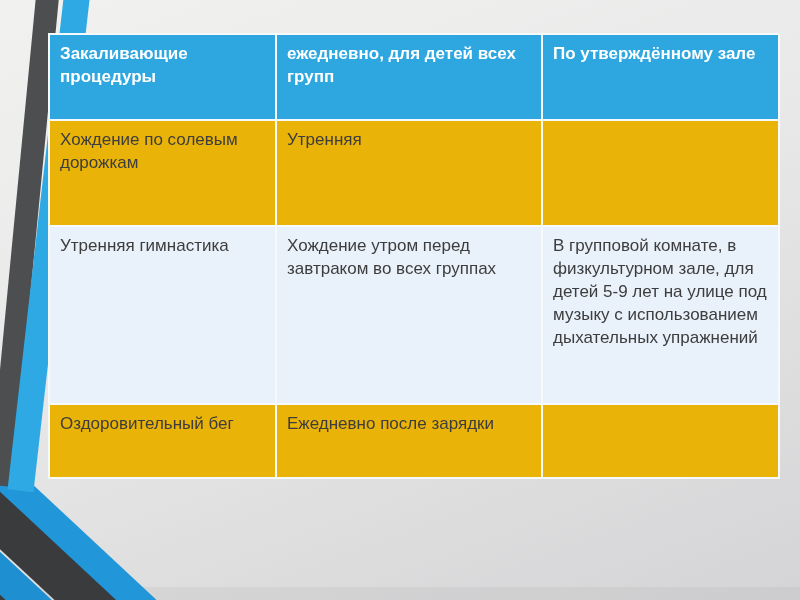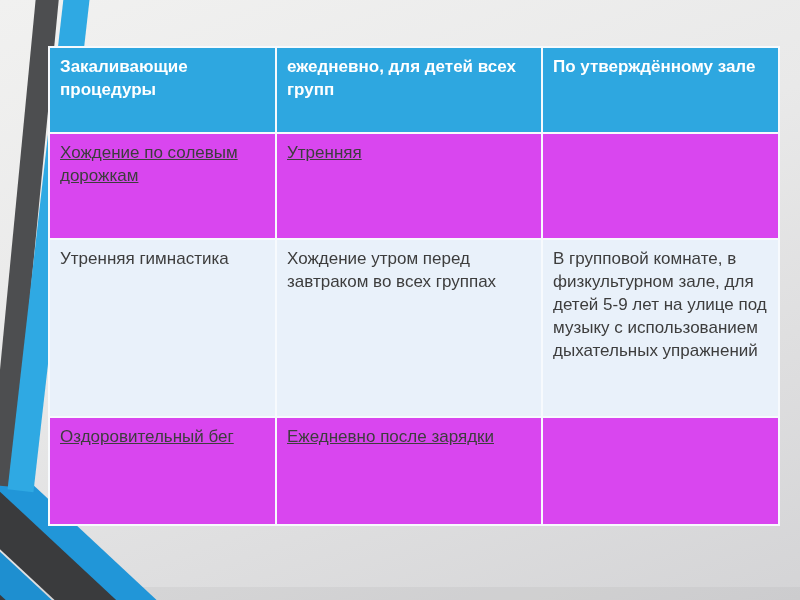--- a/index.html
+++ b/index.html
@@ -26,41 +26,41 @@
   }
   .ribbon{position:absolute;transform:rotate(43deg);transform-origin:top left;z-index:1;}
   .ribbon-blue-1{left:-30px;top:426px;width:300px;height:34px;background:#2196d8;}
   .ribbon-dark-1{left:-34px;top:460px;width:300px;height:42px;background:#3a3b3d;}
   .ribbon-blue-2{left:-64px;top:492px;width:220px;height:34px;background:#1e8fd0;}
   .ribbon-dark-2{left:-64px;top:535px;width:180px;height:42px;background:#3a3b3d;}
   .floor-band{position:absolute;left:0;bottom:0;width:100%;height:13px;background:rgba(60,60,65,0.05);z-index:0;}
 
   
   .tbl{
-    position:absolute;left:48px;top:46px;z-index:10;
+    position:absolute;left:48px;top:33px;z-index:10;
     border-collapse:separate;border-spacing:2px;
     background:#f7fafd;
     table-layout:fixed;width:724px;
   }
   .tbl td,.tbl th{
     vertical-align:top;text-align:left;
     padding:7px 10px;
     font-size:17px;line-height:23px;
     word-wrap:break-word;
   }
   .tbl th{
     background:#2ea7e0;color:#ffffff;font-weight:bold;
   }
   .tbl td{color:#3d3d3d;}
-  .row-odd td{background:#d946ef;text-decoration:underline;}
+  .row-odd td{background:#eab308;}
   .row-even td{background:#e9f1fa;}
   .rh-head{height:84px;}
   .rh-0{height:104px;}
   .rh-1{height:176px;}
-  .rh-2{height:106px;}
+  .rh-2{height:72px;}
   .rh-3{height:85px;}
 </style>
 </head>
 <body>
 
 <div class="slide">
 
   <div class="floor-band"></div>
 
   <div class="stripe ribbon ribbon-blue-1"></div>

